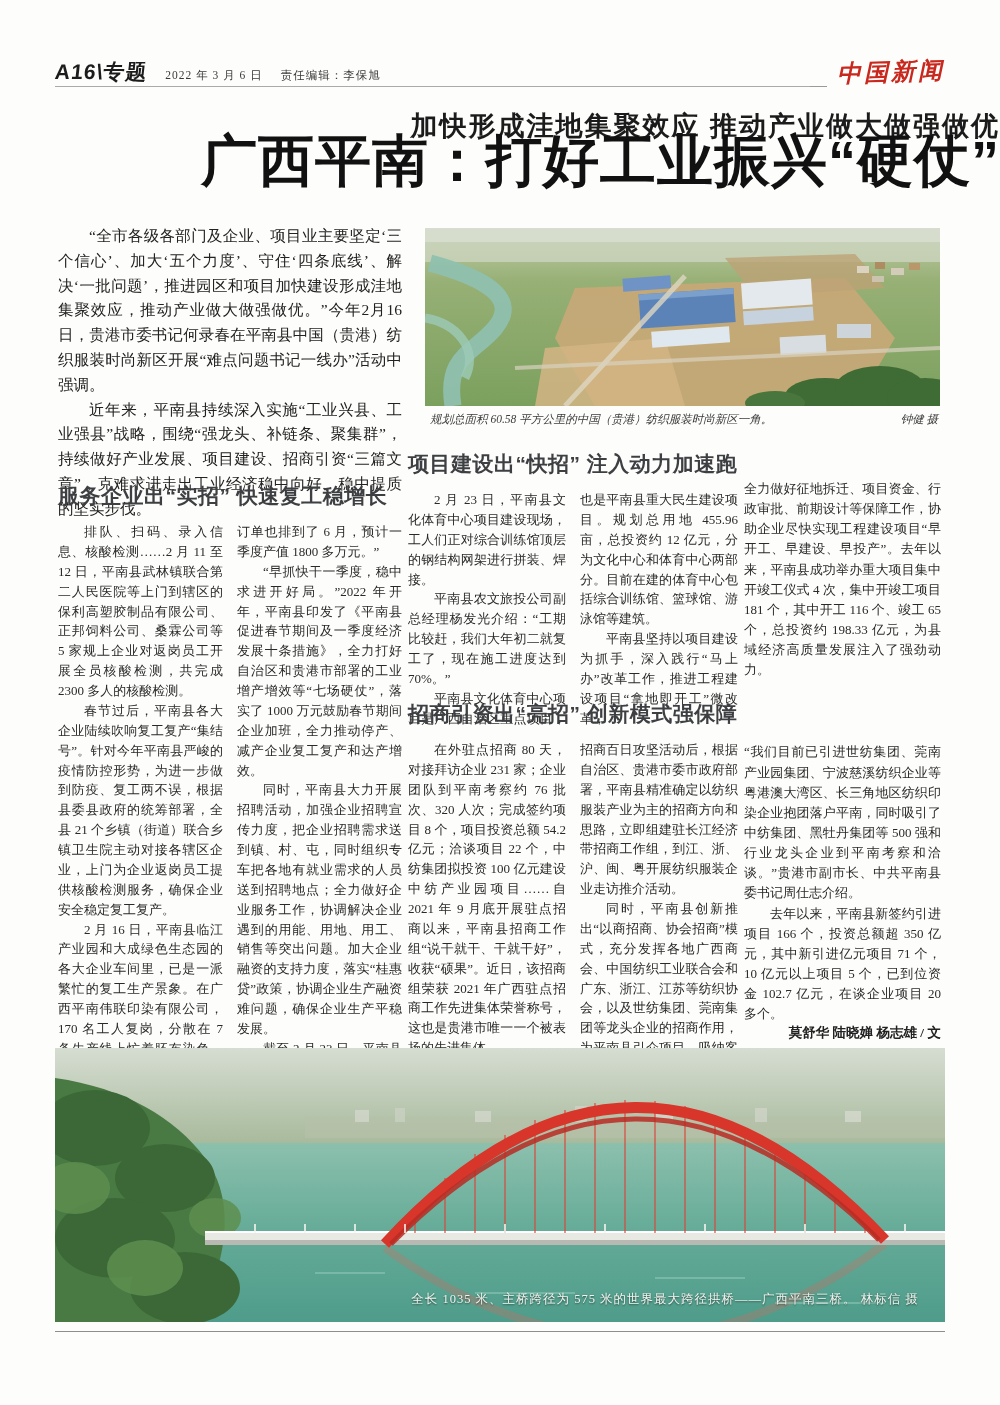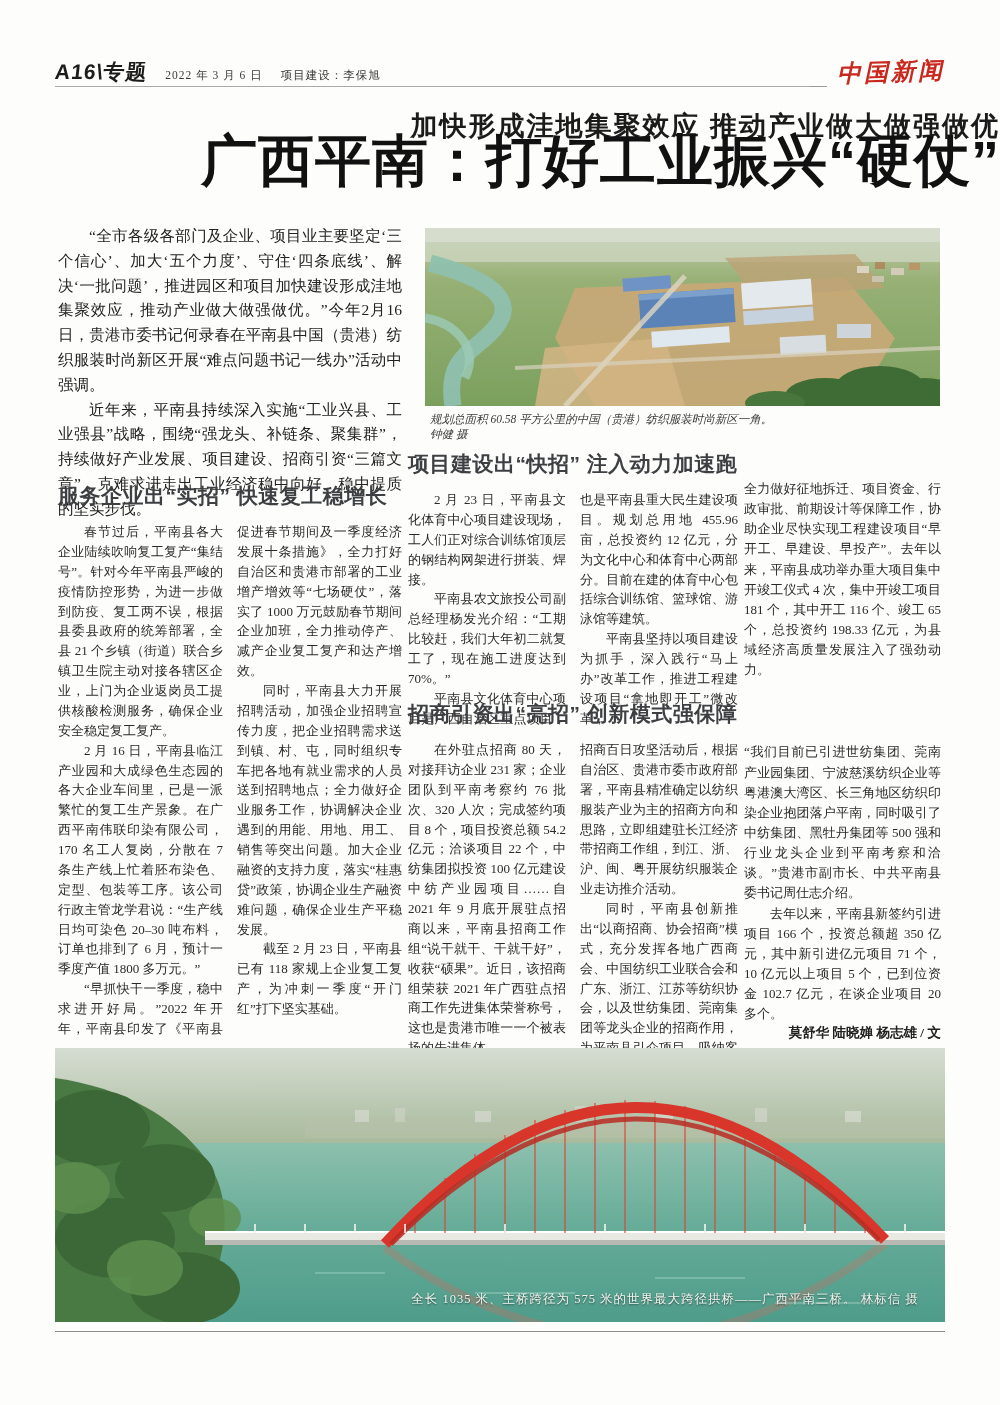--- a/index.html
+++ b/index.html
@@ -61,39 +61,39 @@
   .cont-col { position:absolute; left:744px; top:479px; width:197px; }
   .cont-col p { font-size:13px; line-height:1.55; text-align:justify; color:#2a2a2a; }
   .cont-gap { height:62px; }
   .byline { text-align:right; font-weight:bold; font-size:13.5px; color:#222; }
 
   
   .photo-top { position:absolute; left:425px; top:228px; width:515px; height:178px; overflow:hidden; background:#8fae6e; }
   .caption-row {
     position:absolute; left:430px; top:412px; width:508px;
     display:flex; justify-content:space-between;
-    font-size:11.5px; color:#3c3c3c; font-style:italic;flex-direction:column;
+    font-size:11.5px; color:#3c3c3c; font-style:italic;
   }
   .photo-bottom { position:absolute; left:55px; top:1048px; width:890px; height:274px; overflow:hidden; background:#6fb3a1; }
   .photo-bottom svg, .photo-top svg { display:block; }
   .pb-caption {
     position:absolute; left:0; right:0; bottom:14px; text-align:center; padding-left:330px;
     font-size:12.5px; color:#f4f4ef; text-shadow:0 1px 2px rgba(0,0,0,.55); letter-spacing:1px;
   }
   .bottom-rule { position:absolute; left:55px; top:1331px; width:890px; height:1px; background:#8e8e8e; }
 </style>
 </head>
 <body>
 
 <div class="page">
 
   <div class="hdr">
     <span class="hdr-page">A16\专题</span>
     <span class="hdr-meta">2022 年 3 月 6 日</span>
-    <span class="hdr-meta">项目建设：李保旭</span>
+    <span class="hdr-meta">责任编辑：李保旭</span>
     <span class="hdr-rule"></span>
     <span class="hdr-logo">中国新闻</span>
   </div>
   <div class="hdr-underline"></div>
 
   <div class="kicker">加快形成洼地集聚效应  推动产业做大做强做优</div>
   <div class="main-title">广西平南：打好工业振兴“硬仗”</div>
 
   <div class="intro">
     <p>“全市各级各部门及企业、项目业主要坚定‘三个信心’、加大‘五个力度’、守住‘四条底线’、解决‘一批问题’，推进园区和项目加快建设形成洼地集聚效应，推动产业做大做强做优。”今年2月16日，贵港市委书记何录春在平南县中国（贵港）纺织服装时尚新区开展“难点问题书记一线办”活动中强调。</p>
@@ -151,20 +151,21 @@
     </svg>
   </div>
   <div class="caption-row">
     <span>规划总面积 60.58 平方公里的中国（贵港）纺织服装时尚新区一角。</span>
     <span>钟健 摄</span>
   </div>
 
   <div class="section1">
     <div class="sec-head">服务企业出“实招” 快速复工稳增长</div>
     <div class="cols2 body-text">
+      <p>排队、扫码、录入信息、核酸检测……2 月 11 至 12 日，平南县武林镇联合第二人民医院等上门到辖区的保利高塑胶制品有限公司、正邦饲料公司、桑霖公司等 5 家规上企业对返岗员工开展全员核酸检测，共完成 2300 多人的核酸检测。</p>
       <p>春节过后，平南县各大企业陆续吹响复工复产“集结号”。针对今年平南县严峻的疫情防控形势，为进一步做到防疫、复工两不误，根据县委县政府的统筹部署，全县 21 个乡镇（街道）联合乡镇卫生院主动对接各辖区企业，上门为企业返岗员工提供核酸检测服务，确保企业安全稳定复工复产。</p>
       <p>2 月 16 日，平南县临江产业园和大成绿色生态园的各大企业车间里，已是一派繁忙的复工生产景象。在广西平南伟联印染有限公司，170 名工人复岗，分散在 7 条生产线上忙着胚布染色、定型、包装等工序。该公司行政主管龙学君说：“生产线日均可染色 20–30 吨布料，订单也排到了 6 月，预计一季度产值 1800 多万元。”</p>
       <p>“早抓快干一季度，稳中求进开好局。”2022 年开年，平南县印发了《平南县促进春节期间及一季度经济发展十条措施》，全力打好自治区和贵港市部署的工业增产增效等“七场硬仗”，落实了 1000 万元鼓励春节期间企业加班，全力推动停产、减产企业复工复产和达产增效。</p>
       <p>同时，平南县大力开展招聘活动，加强企业招聘宣传力度，把企业招聘需求送到镇、村、屯，同时组织专车把各地有就业需求的人员送到招聘地点；全力做好企业服务工作，协调解决企业遇到的用能、用地、用工、销售等突出问题。加大企业融资的支持力度，落实“桂惠贷”政策，协调企业生产融资难问题，确保企业生产平稳发展。</p>
       <p>截至 2 月 23 日，平南县已有 118 家规上企业复工复产，为冲刺一季度“开门红”打下坚实基础。</p>
     </div>
   </div>
 
   <div class="section2">
     <div class="sec-head">项目建设出“快招” 注入动力加速跑</div>

